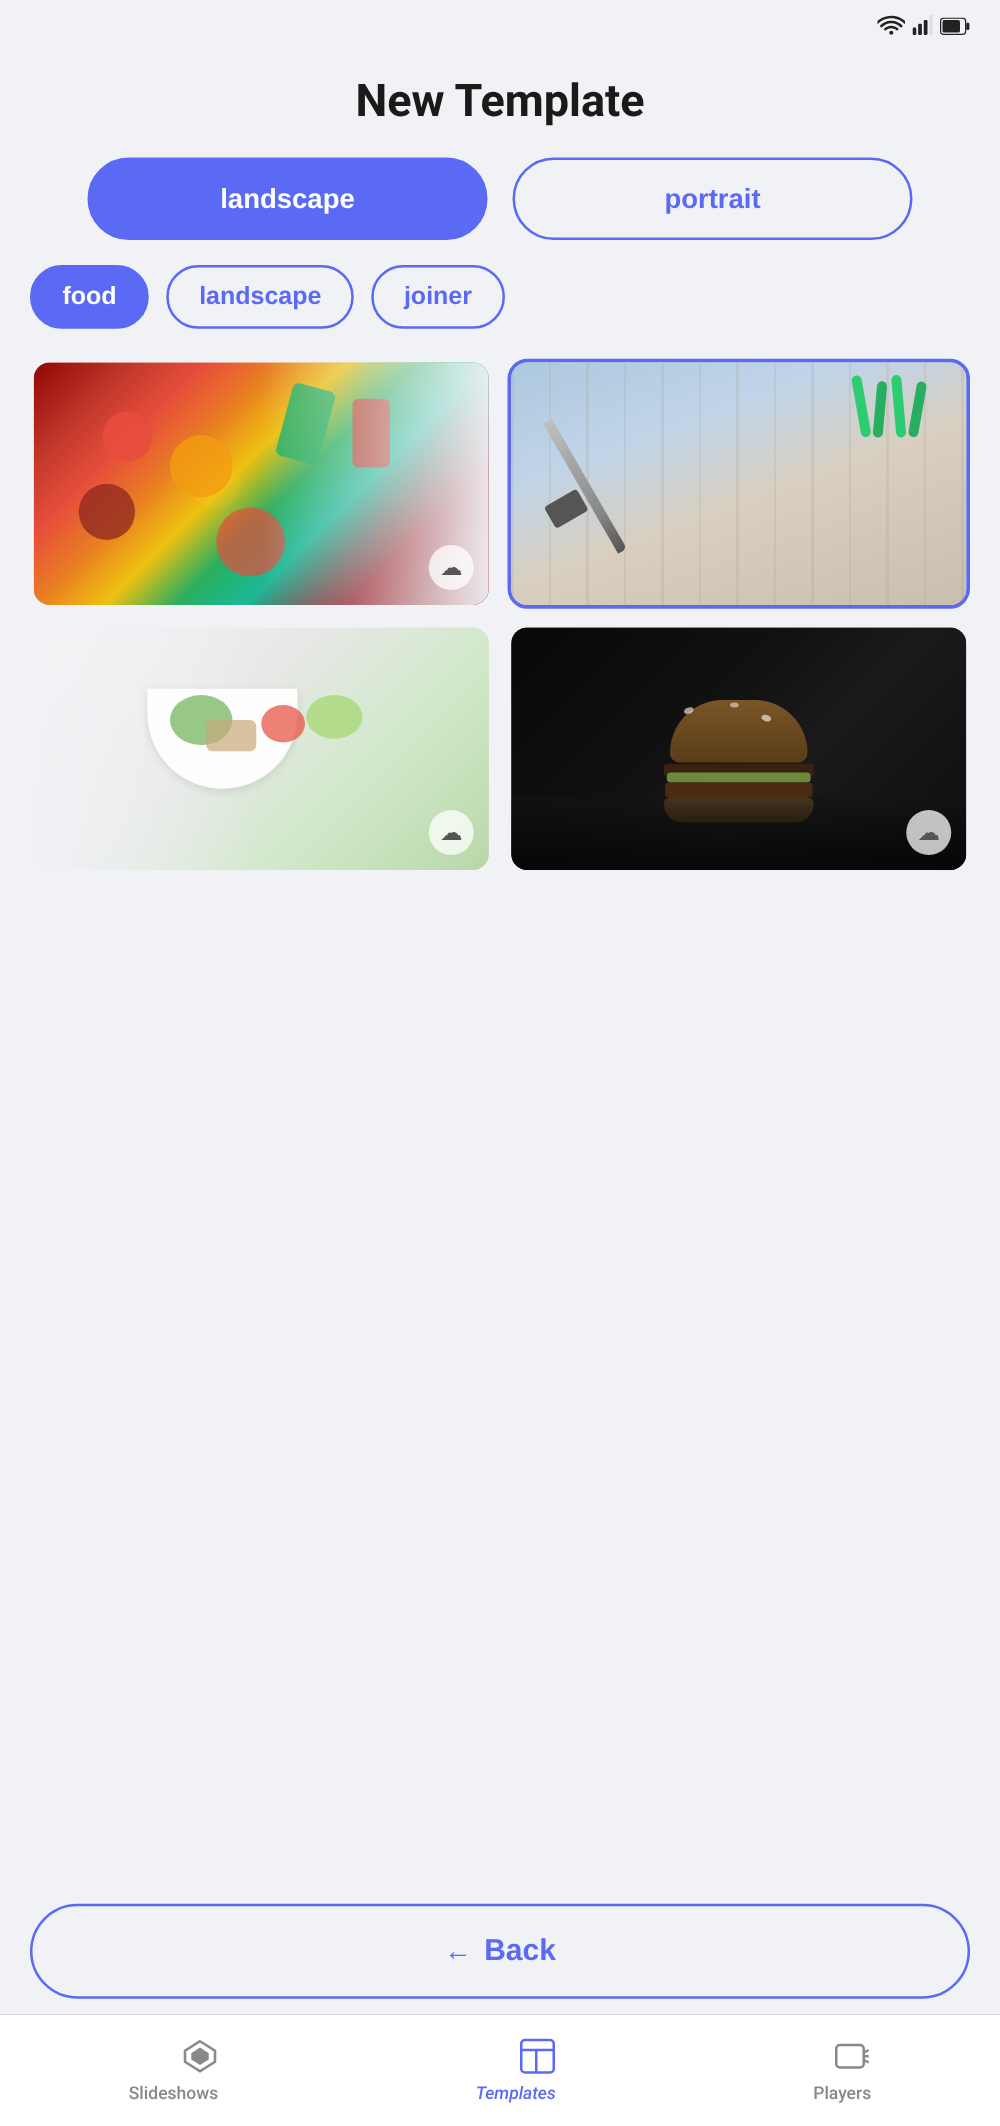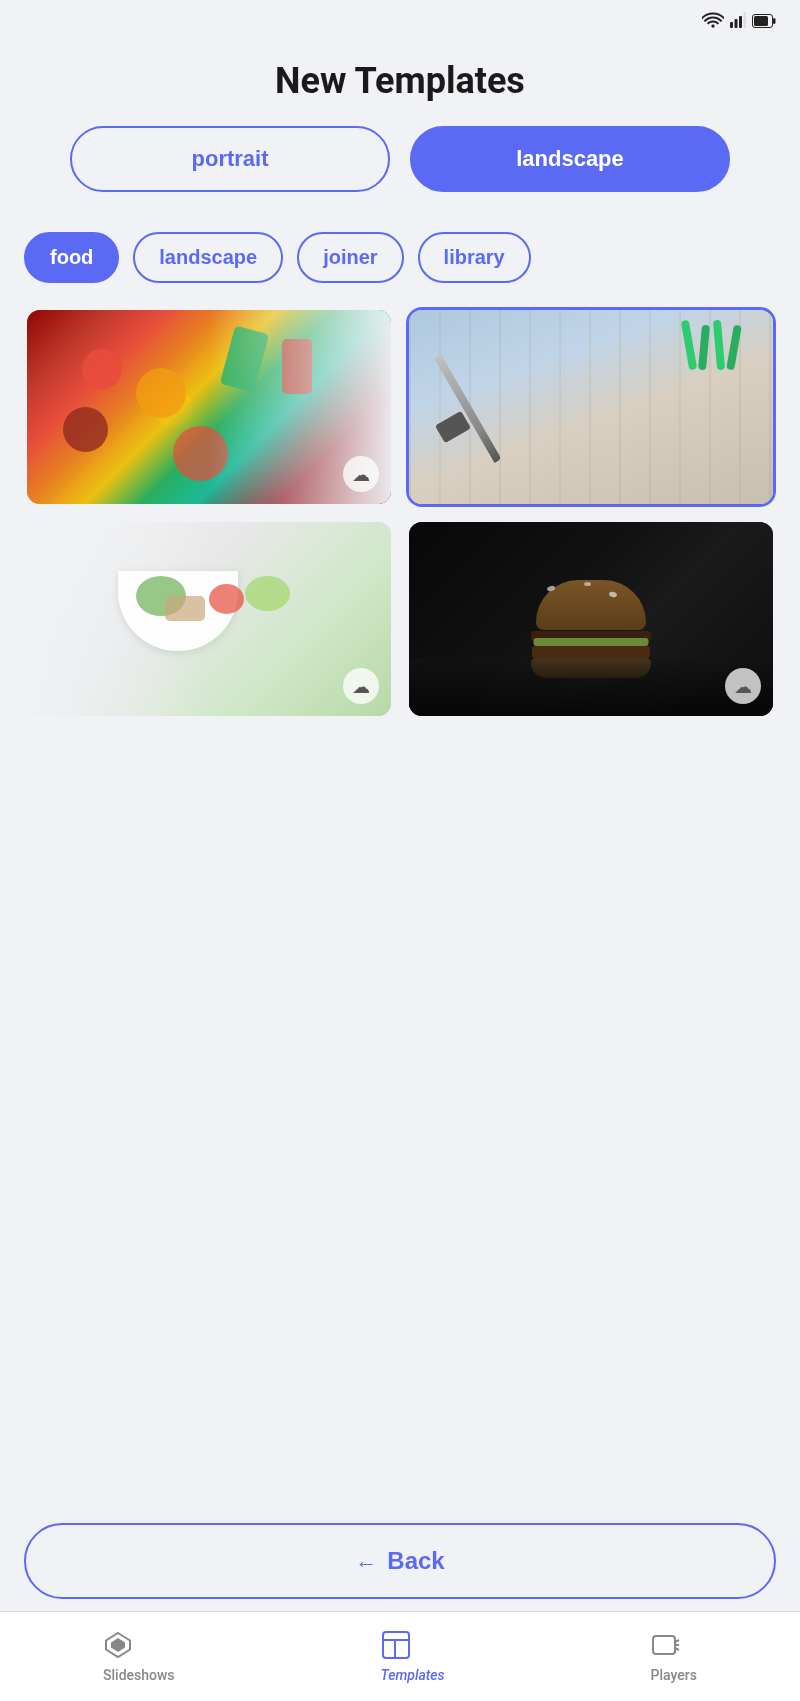--- a/index.html
+++ b/index.html
@@ -84,21 +84,20 @@
     .category-pill {
       padding: 12px 24px;
       border-radius: 30px;
       border: 2px solid #5b6af5;
       font-size: 20px;
       font-weight: 600;
       cursor: pointer;
       white-space: nowrap;
       color: #5b6af5;
       background: transparent;
-      margin-top: 20px;
     }
 
     .category-pill.active {
       background-color: #5b6af5;
       color: #fff;
     }
 
     
     .template-grid {
       display: grid;
@@ -272,21 +271,21 @@
       background: #fff;
       display: flex;
       align-items: center;
       justify-content: space-around;
       border-top: 1px solid #ddd;
     }
 
     .nav-item {
       display: flex;
       flex-direction: column;
-      align-items: flex-start;
+      align-items: flex-end;
       gap: 0;
       cursor: pointer;
     }
 
     .nav-icon {
       font-size: 28px;
       color: #888;
     }
 
     .nav-icon.active {
@@ -328,32 +327,31 @@
     <span class="status-icon">
       <svg width="24" height="14" viewBox="0 0 24 14" fill="none">
         <rect x="0.5" y="0.5" width="20" height="13" rx="2.5" stroke="#222" stroke-width="1"></rect>
         <rect x="2" y="2" width="14" height="10" rx="1.5" fill="#222"></rect>
         <rect x="21" y="4" width="2.5" height="6" rx="1.5" fill="#222"></rect>
       </svg>
     </span>
   </div>
 </div>
 
-<div class="page-title">New Templates</div>
+<div class="page-title">New Template</div>
 
 <div class="orientation-row">
+  <button class="orientation-btn active">landscape</button>
   <button class="orientation-btn inactive">portrait</button>
-  <button class="orientation-btn active">landscape</button>
 </div>
 
 <div class="category-row">
   <button class="category-pill active">food</button>
   <button class="category-pill">landscape</button>
   <button class="category-pill">joiner</button>
-  <button class="category-pill">library</button>
 </div>
 
 <div class="template-grid">
 
   <div class="template-card">
     <div class="template-card-bg food-img-1">
       <div style="position:absolute;inset:0;background:linear-gradient(135deg,#8B0000 0%,#c0392b 15%,#e74c3c 25%,#e67e22 35%,#f1c40f 45%,#27ae60 55%,#1abc9c 65%,#8B0000 80%,#922b21 100%);opacity:0.9;"></div>
 
       <div style="position:absolute;inset:0;overflow:hidden;">
         <div style="position:absolute;top:20%;left:15%;width:40px;height:40px;background:#e74c3c;border-radius:50%;opacity:0.9;"></div>

